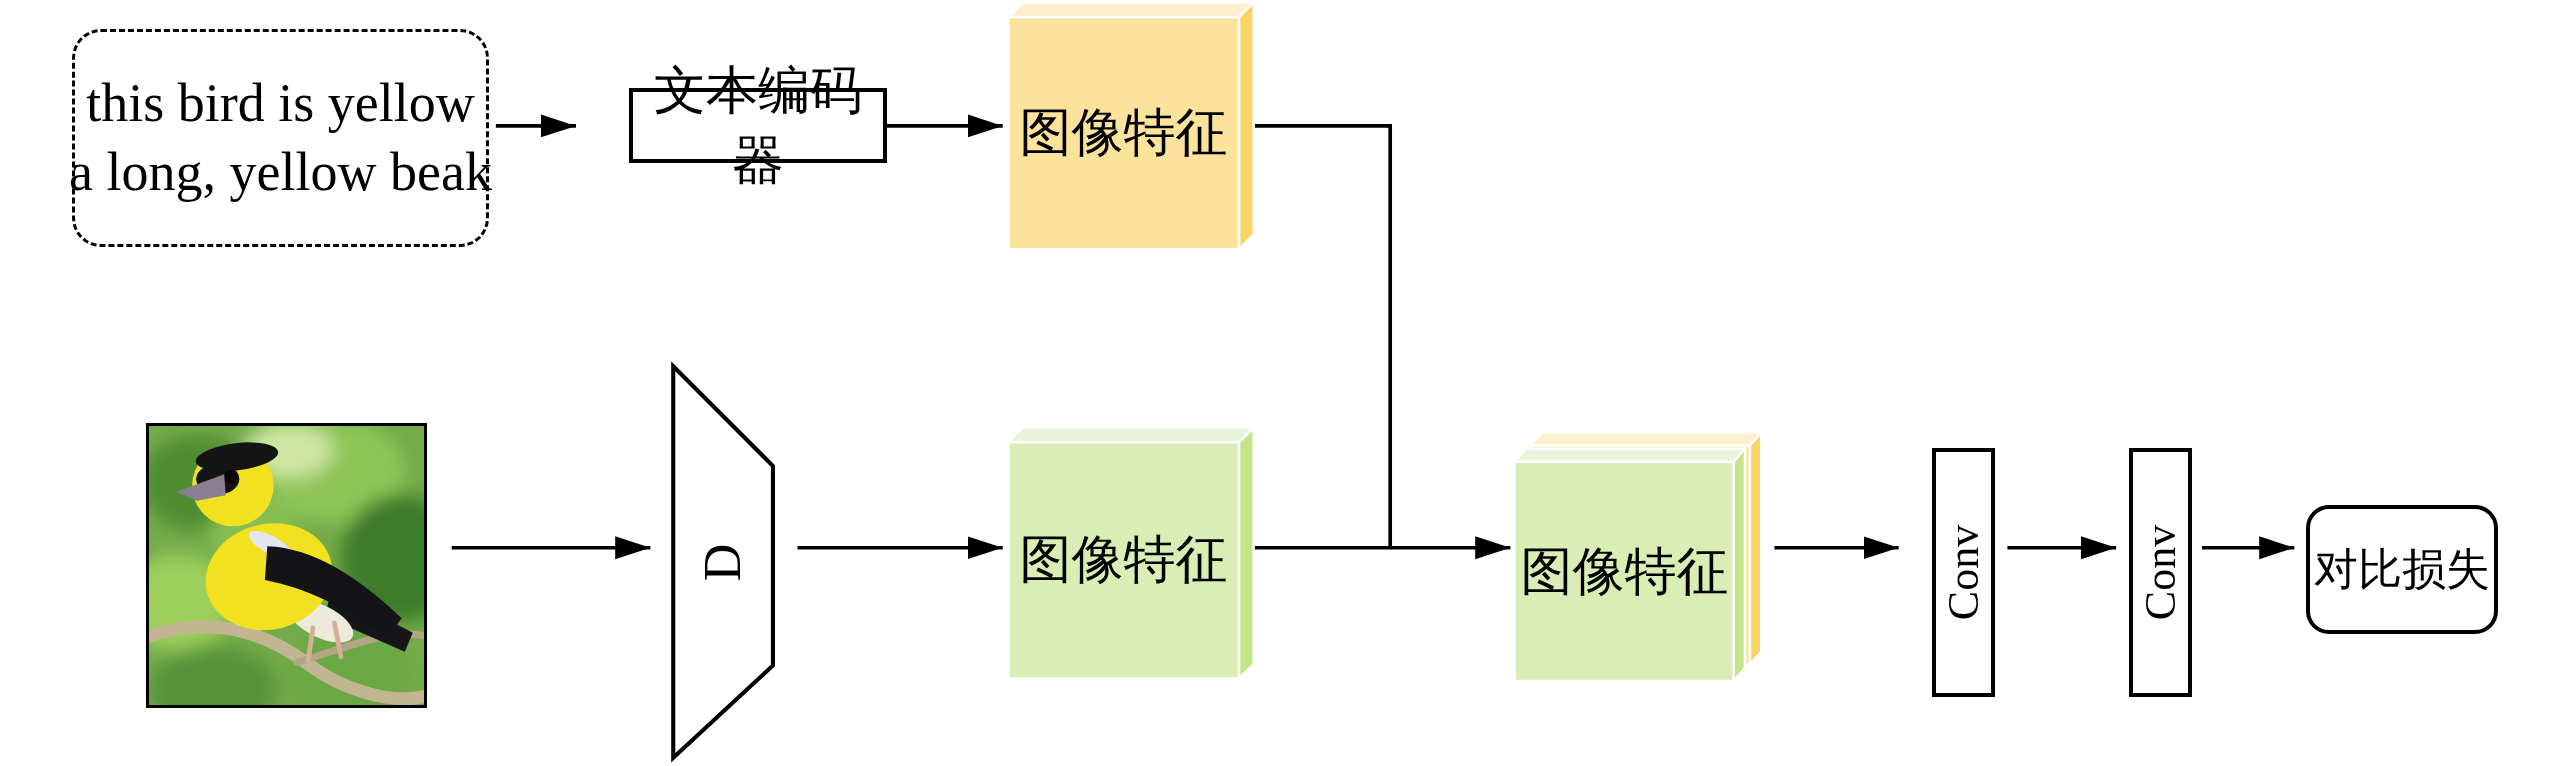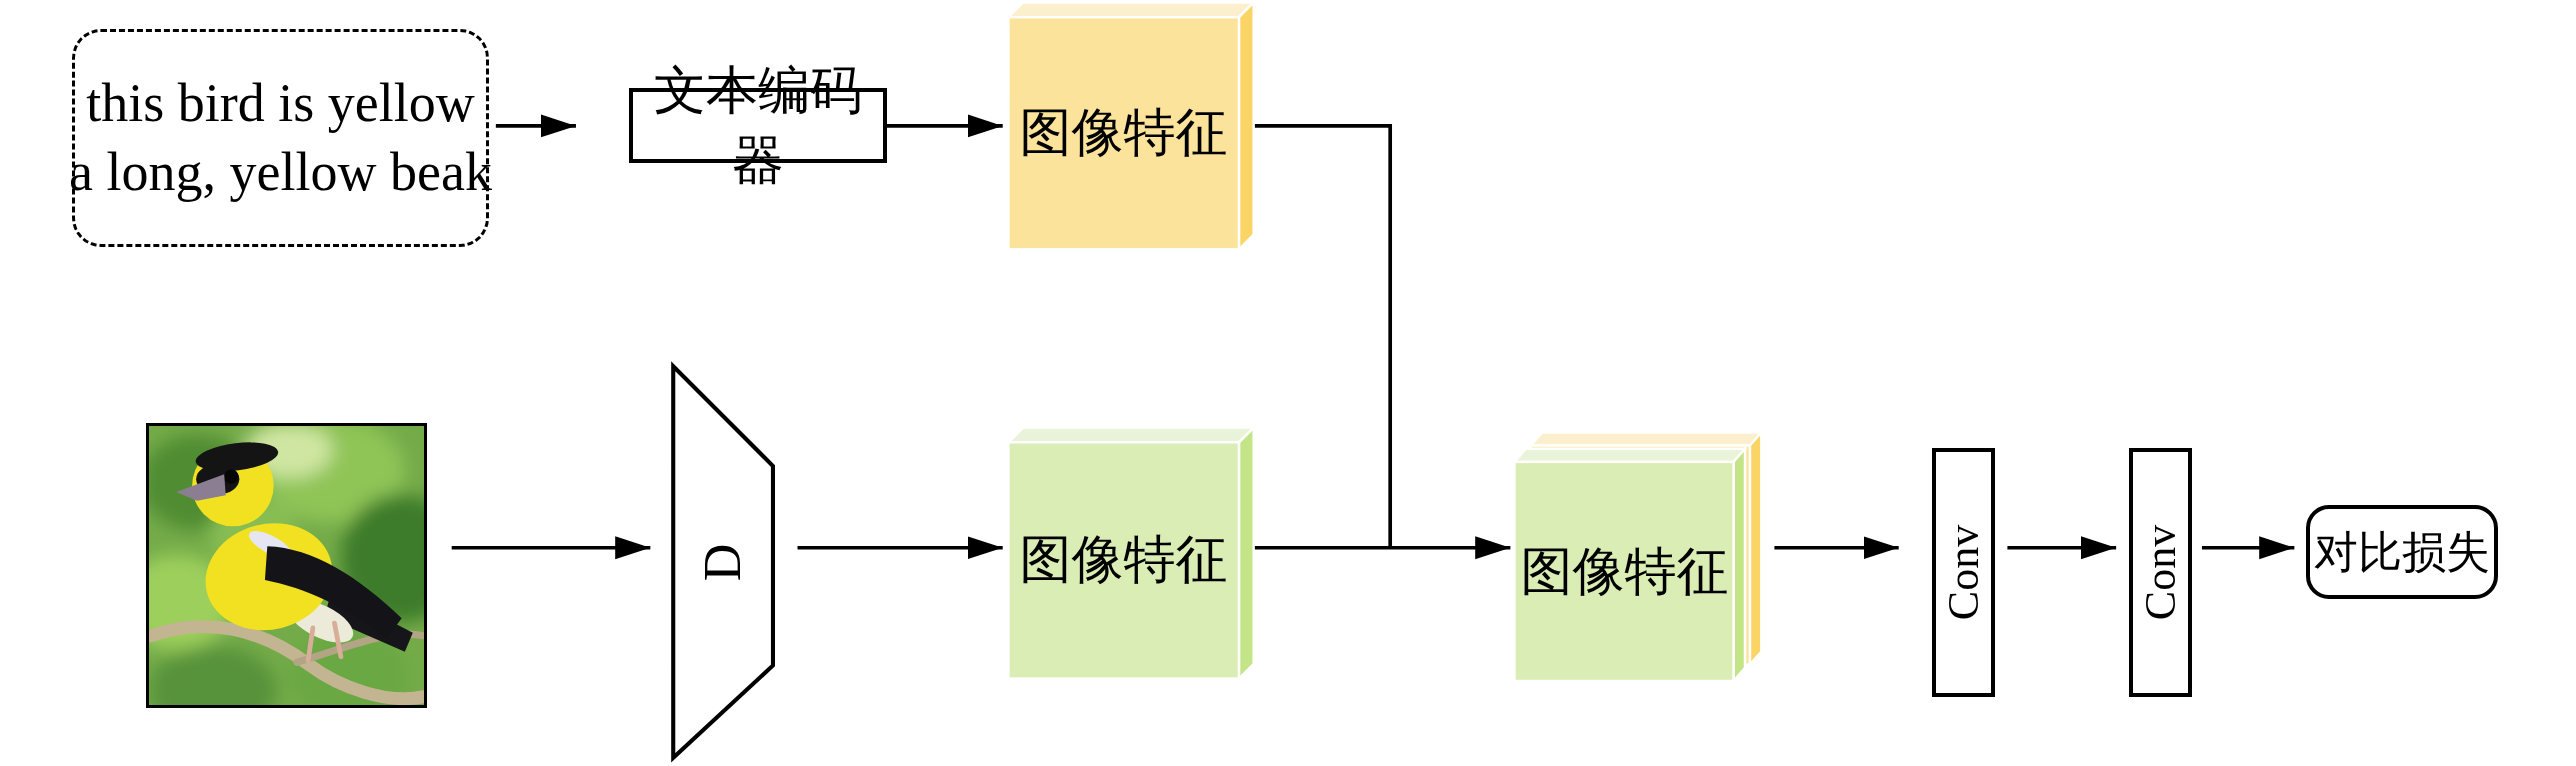--- a/index.html
+++ b/index.html
@@ -41,21 +41,21 @@
   
   .conv-box{
     width:63px;height:249px;top:448px;
     border:4.1px solid #000;background:#fff;font-size:44px;
   }
   .conv-1{left:1932px;}
   .conv-2{left:2129px;}
 
   
   .loss-box{
-    left:2306px;top:505px;width:192px;height:94px;
+    left:2306px;top:505px;width:192px;height:129px;
     border:4.1px solid #000;border-radius:23px;background:#fff;
     font-size:44px;white-space:nowrap;
   }
 
   
   .bird-frame{
     left:146px;top:423px;width:281px;height:285px;
     border:3.3px solid #000;background:#6fa844;
   }
   .bird-frame svg{display:block;width:100%;height:100%;}

